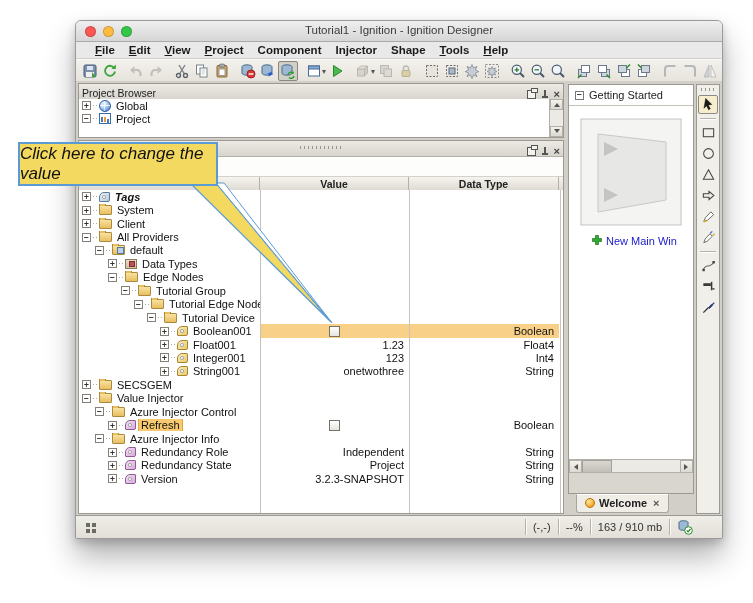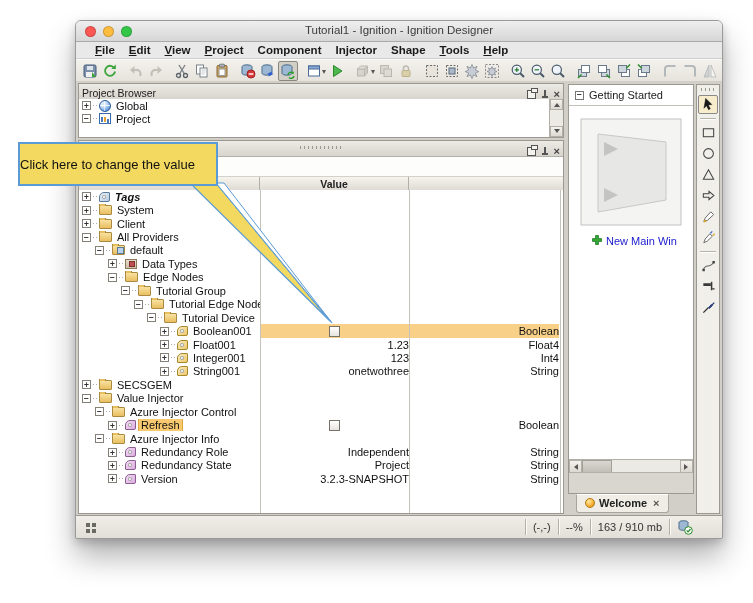--- a/index.html
+++ b/index.html
@@ -60,21 +60,21 @@
   .col-header{display:flex;height:15px;}
   .ch{box-sizing:border-box;background:linear-gradient(#f6f4ee,#ddd9d2);border-right:1px solid #b3b0a9;border-bottom:1px solid #b3b0a9;
     font-size:10.5px;font-weight:bold;color:#222;text-align:center;line-height:14px;}
   .ch-tree{width:181px;}.ch-val{width:149px;text-align:center;}.ch-type{width:150px;}.ch-fill{flex:1;border-right:none;}
   .rows{position:absolute;left:0;top:49px;right:0;bottom:0;background:#fff;overflow:hidden;}
   .vline{position:absolute;top:0;bottom:0;width:1px;background:#c6c3bc;z-index:3;pointer-events:none;}
   .t-row{display:flex;align-items:center;height:13.45px;font-size:11px;color:#111;position:relative;}
   .c-tree{width:181px;display:flex;align-items:center;flex:none;overflow:hidden;}
   .c-val{width:149px;display:flex;align-items:center;flex:none;height:100%;}
   .c-type{width:150px;display:flex;align-items:center;flex:none;height:100%;}
-  .c-val .vtext,.c-type .vtext{margin-left:auto;white-space:nowrap;}
+  .c-val .vtext,.c-type .vtext{margin-left:auto;padding-right:5px;white-space:nowrap;}
   .hl{background:#f8d088;}
   .hl-label{background:#f8c96e;outline:1px solid #e0a840;}
   .sp{flex:none;height:1px;}
   .expand{flex:none;width:9px;height:9px;box-sizing:border-box;border:1px solid #848078;background:#fff;
     font:bold 8px/7px "DejaVu Sans Mono",monospace;text-align:center;color:#333;margin-right:2px;}
   .dash{flex:none;width:4px;height:1px;background:repeating-linear-gradient(90deg,#b0ada6 0 1px,transparent 1px 3px);}
   .lbl{white-space:nowrap;padding:0 2px;}
   .bold-italic{font-weight:bold;font-style:italic;}
   .ic{display:inline-block;flex:none;position:relative;margin:0 3px 0 2px;box-sizing:border-box;}
   .ic-folder,.ic-folder-tag{width:13px;height:10px;background:linear-gradient(#f8e2a0,#e9be60);border:1px solid #a98a3f;border-radius:1px;}
@@ -125,21 +125,21 @@
   
   .statusbar{position:absolute;left:0;right:0;bottom:0;height:22px;background:linear-gradient(#f0eee8,#e2dfd8);
     border-top:1px solid #9c9992;border-radius:0 0 2px 2px;}
   .grid-icon{position:absolute;left:10px;top:7px;width:4px;height:4px;background:#6b6b65;
     box-shadow:6px 0 #6b6b65,0 6px #6b6b65,6px 6px #6b6b65;}
   .status-right{position:absolute;right:22px;top:0;height:100%;display:flex;align-items:center;}
   .status-seg{border-left:1px solid #b3b0a9;box-shadow:inset 1px 0 0 #fbfaf7;padding:0 7px;font-size:11px;color:#333;
     height:16px;display:flex;align-items:center;white-space:nowrap;}
   
   .callout-box{position:absolute;left:18px;top:142px;width:196px;height:40px;background:#f3d95f;border:2px solid #5b9bd5;
-    display:flex;align-items:center;justify-content:flex-start;font-size:13px;color:#111;z-index:60;}
+    display:flex;align-items:center;justify-content:flex-start;font-size:17px;color:#111;z-index:60;font-style:italic;}
   #callout-svg{position:absolute;left:0;top:0;z-index:55;pointer-events:none;}
 </style>
 </head>
 <body>
 
 <div id="stage">
   <div id="window">
 
     <div class="titlebar">
       <span class="tl red"></span>
@@ -452,20 +452,21 @@
             <span class="tb-btn">
               <svg viewBox="0 0 16 16" width="15" height="15">
                 <path d="M3 9L8.5 3.5h4.5V8l-5.5 5.5z" fill="#bcb8b0" stroke="#8a867e"></path>
                 <circle cx="10.8" cy="5.5" r="1.1" fill="#fff"></circle>
               </svg>
             </span>
           </div>
         <div class="col-header">
           <div class="ch ch-tree"></div>
           <div class="ch ch-val">Value</div>
+          <div class="ch ch-type">Data Type</div>
           <div class="ch ch-fill"></div>
         </div>
         <div class="rows" id="rows">
           <div class="vline" style="left:181px"></div>
           <div class="vline" style="left:330px"></div>
           <div class="vline" style="left:481px"></div>
         <div class="t-row">
               <div class="c-tree">
                 <span class="sp" style="width: 3px;"></span>
                 <span class="expand">+</span>

